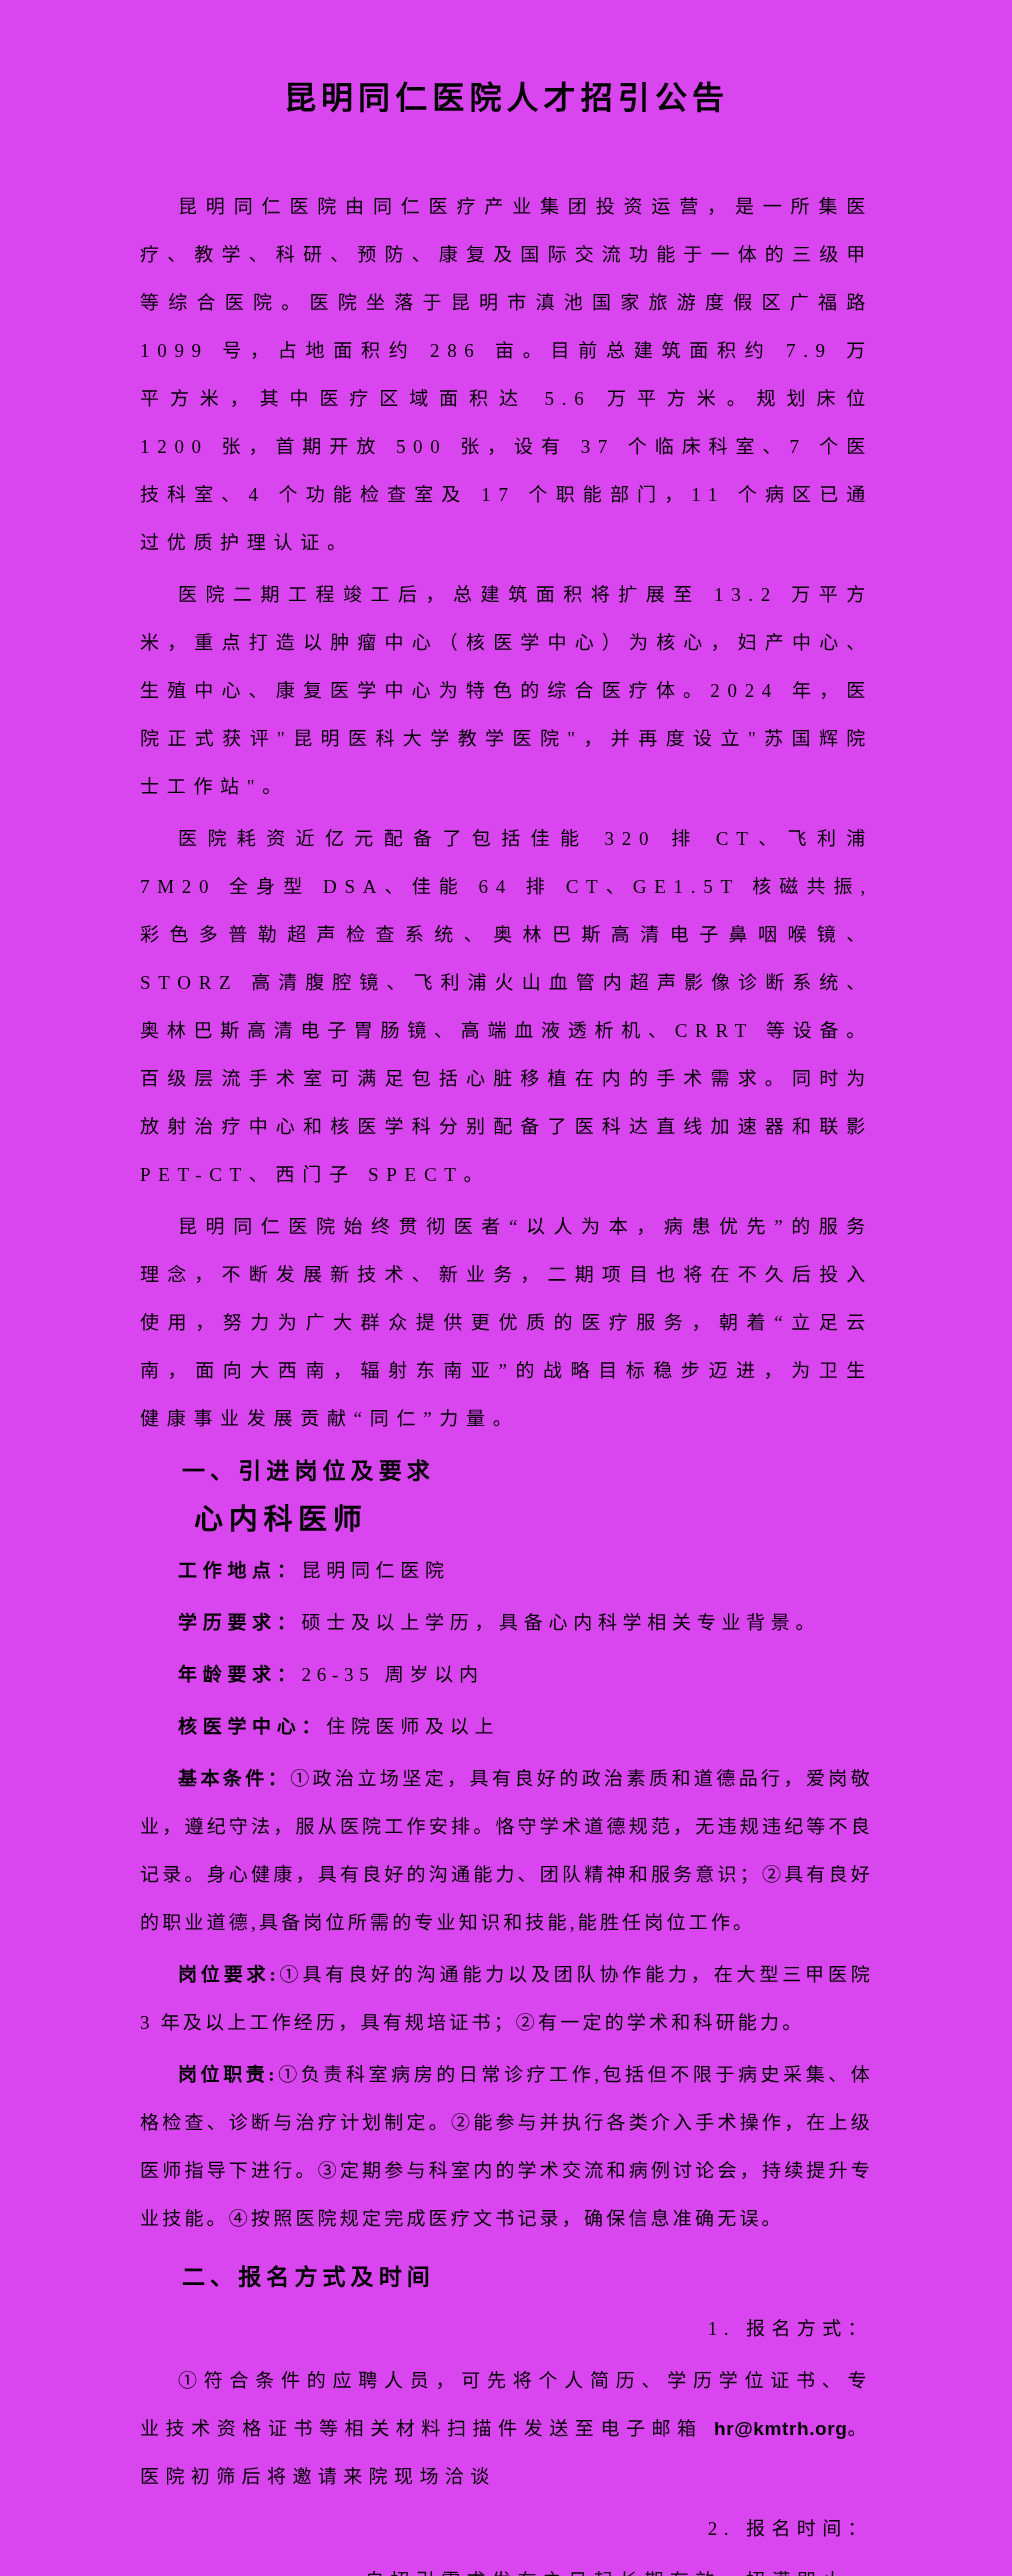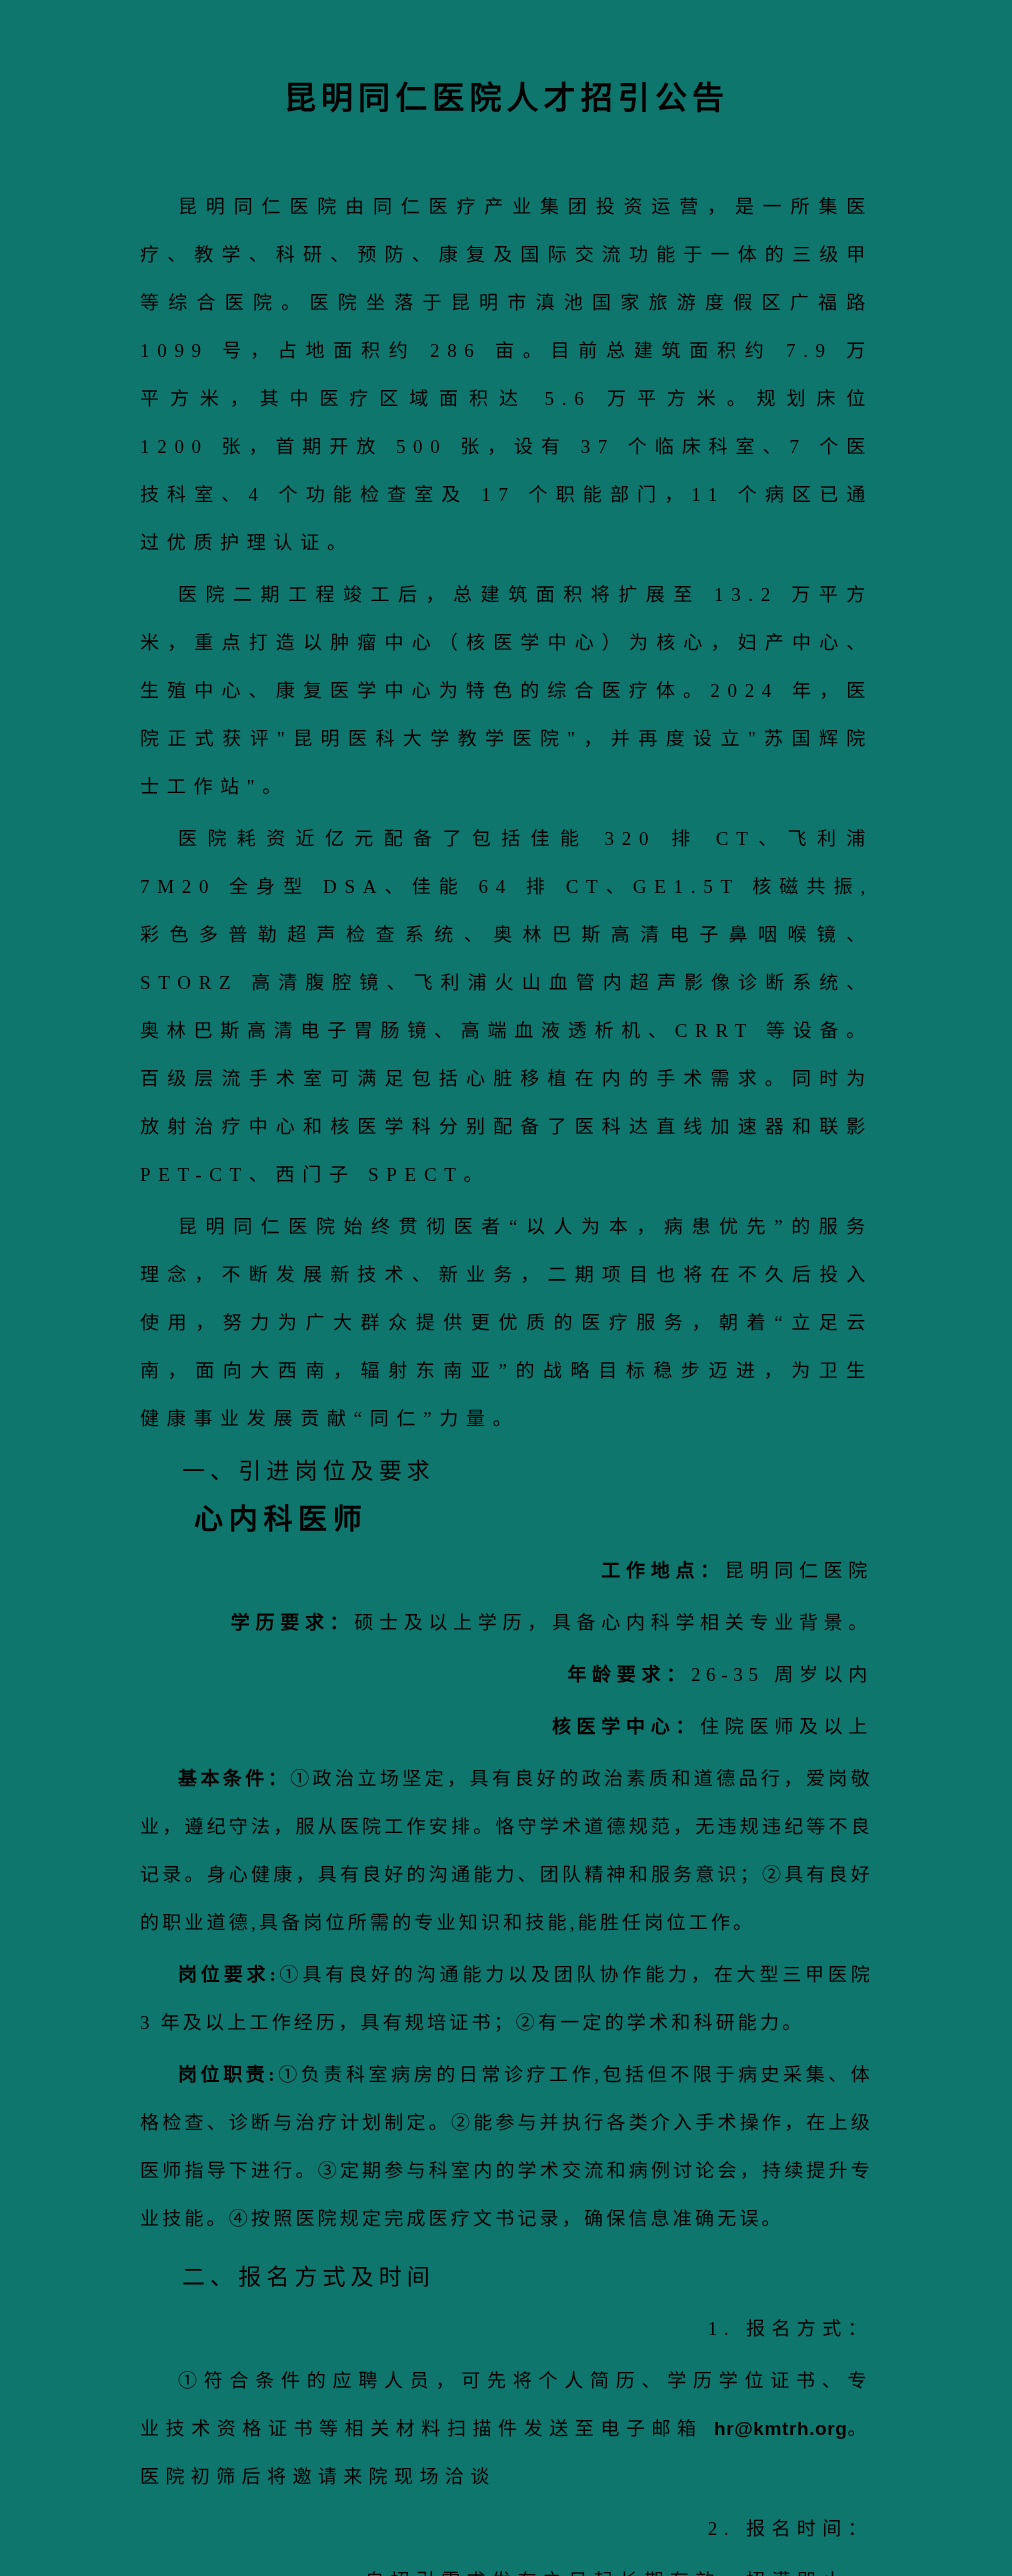--- a/index.html
+++ b/index.html
@@ -6,21 +6,21 @@
     margin: 0;
     padding: 0;
     background: #ffffff;
   }
   .page {
     position: relative;
     width: 1012px;
     height: 2576px;
     box-sizing: border-box;
     padding: 73px 135px 0 136px;
-    background: #0f766e;
+    background: #d946ef;
     color: #000000;
     font-family: "Liberation Serif", "DejaVu Serif", serif;
     overflow: hidden;
   }
   .doc-title {
     margin: 0 0 59px 0;
     font-family: "Liberation Sans", "DejaVu Sans", sans-serif;
     font-weight: bold;
     font-size: 32px;
     line-height: 51px;
@@ -31,27 +31,27 @@
   .para {
     margin: 4px;
     font-size: 19px;
     line-height: 48px;
     text-align: justify;
     text-justify: inter-character;
     text-indent: 2em;
   }
   .para-intro { letter-spacing: 7.7px; }
   .para-cond  { letter-spacing: 3.2px;  }
-  .line-field { letter-spacing: 5.7px; text-align: right; }
+  .line-field { letter-spacing: 5.7px; text-align: left; }
   .line-kai   { letter-spacing: 6.4px; text-align: right; }
   .para-apply { letter-spacing: 6.4px; }
   .sec-heading {
     margin: 0;
     font-family: "Liberation Sans", "DejaVu Sans", sans-serif;
-    font-weight: normal;
+    font-weight: bold;
     font-size: 23px;
     line-height: 48px;
     letter-spacing: 5.1px;
     text-indent: 2em;
     text-align: left;
   }
   .sec-heading.mt { margin-top: 9.6px; }
   .sec-heading.mt-neg { margin-top: -22px; }
   .position-title {
     margin: 0;

